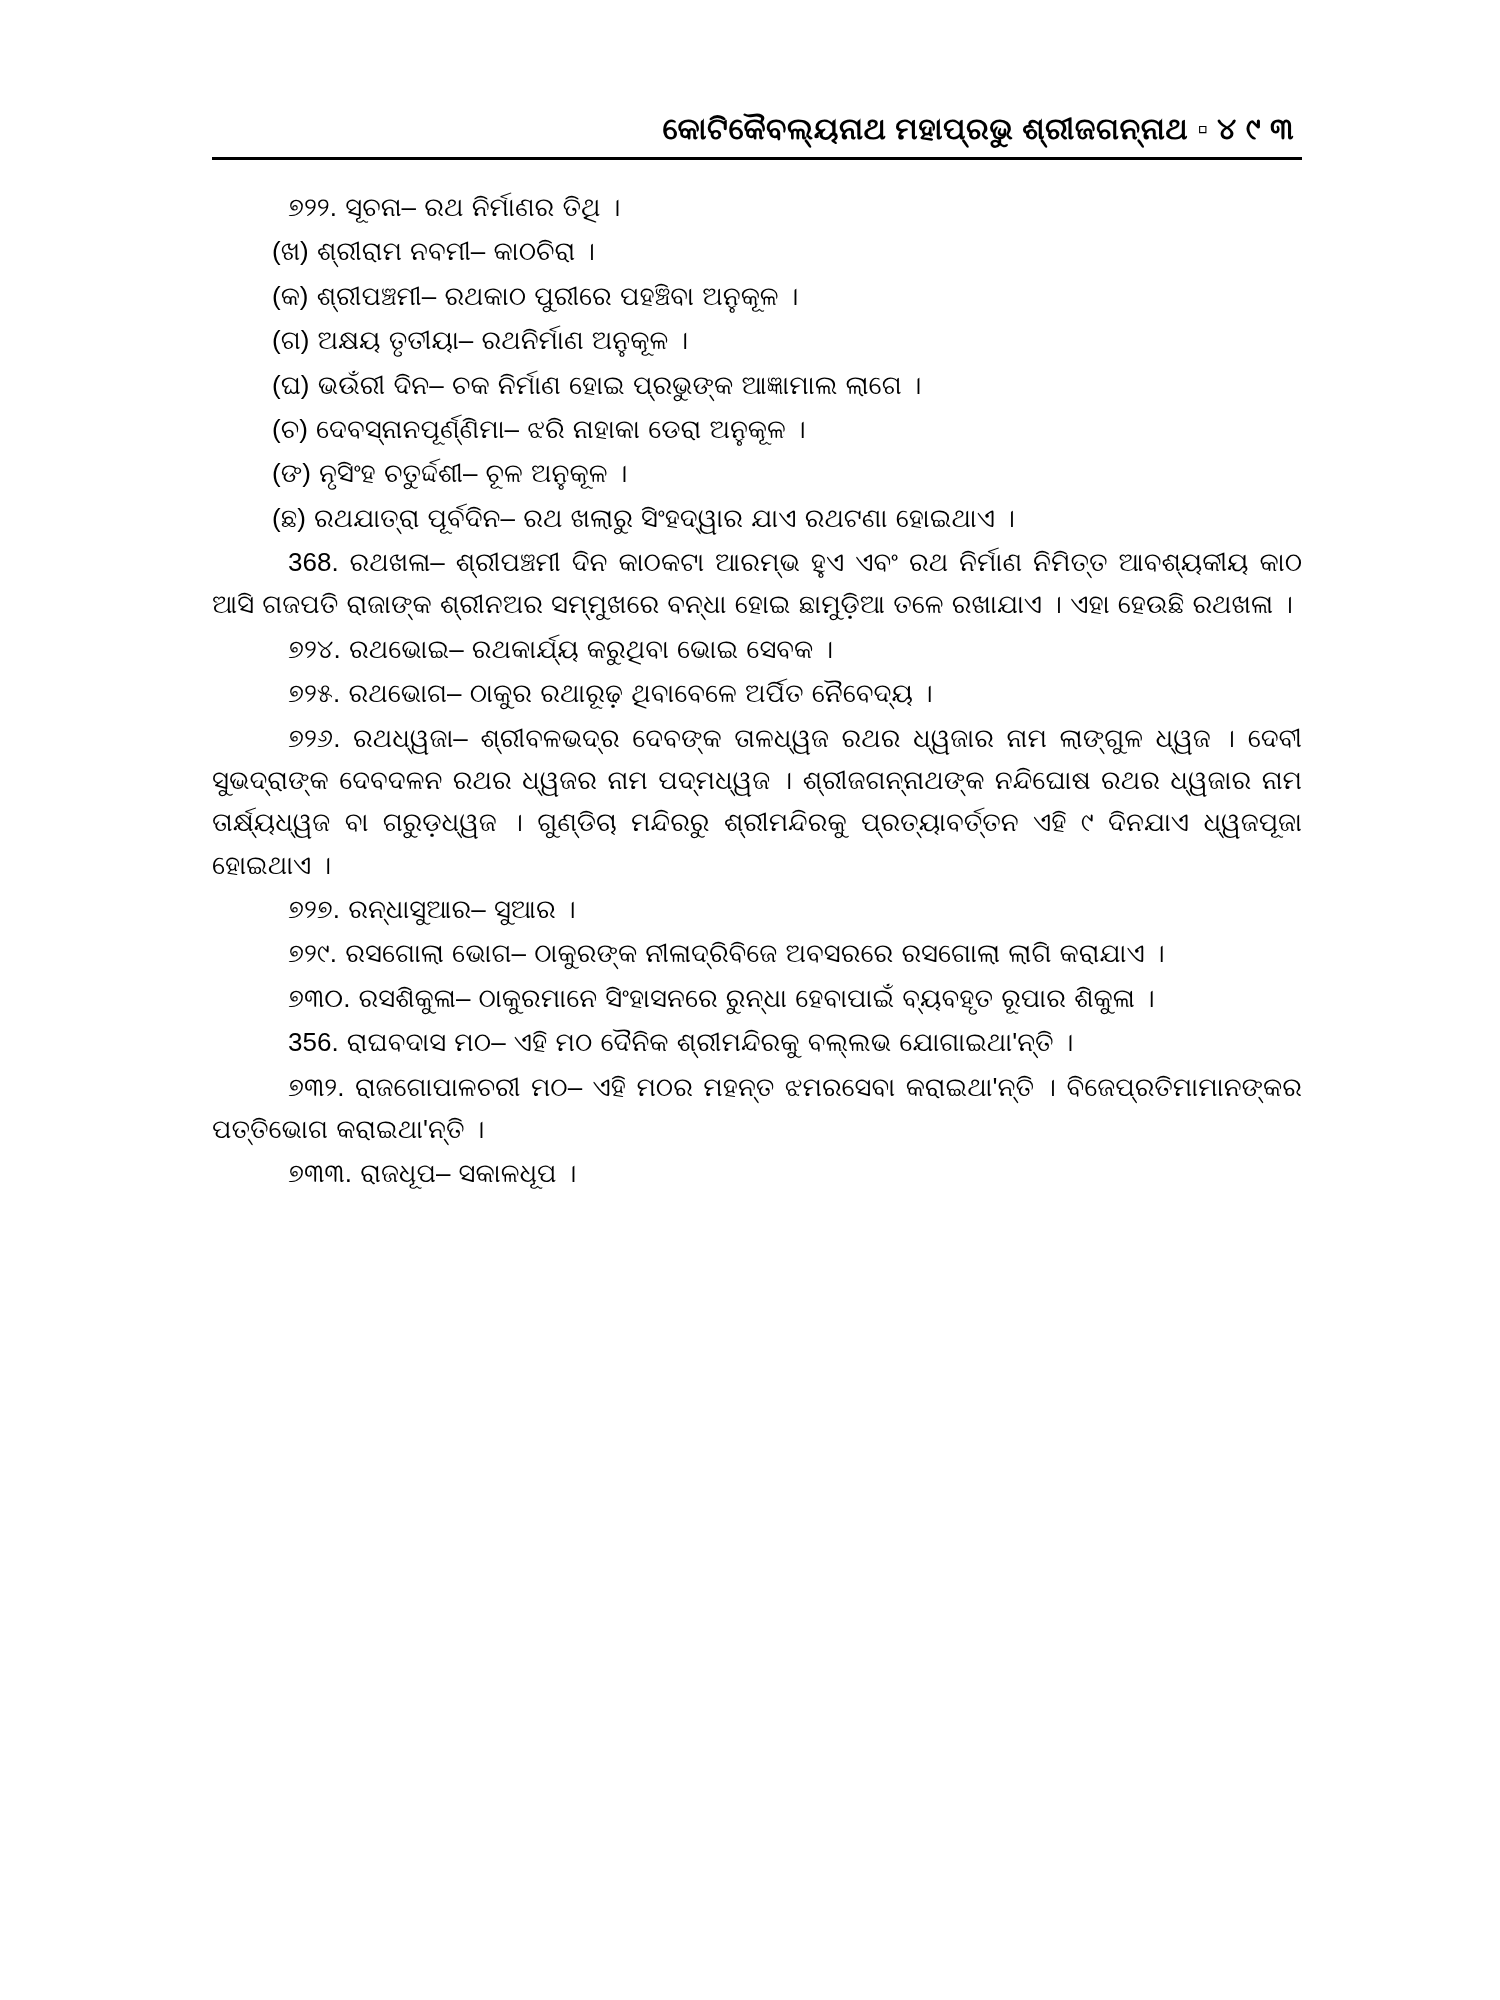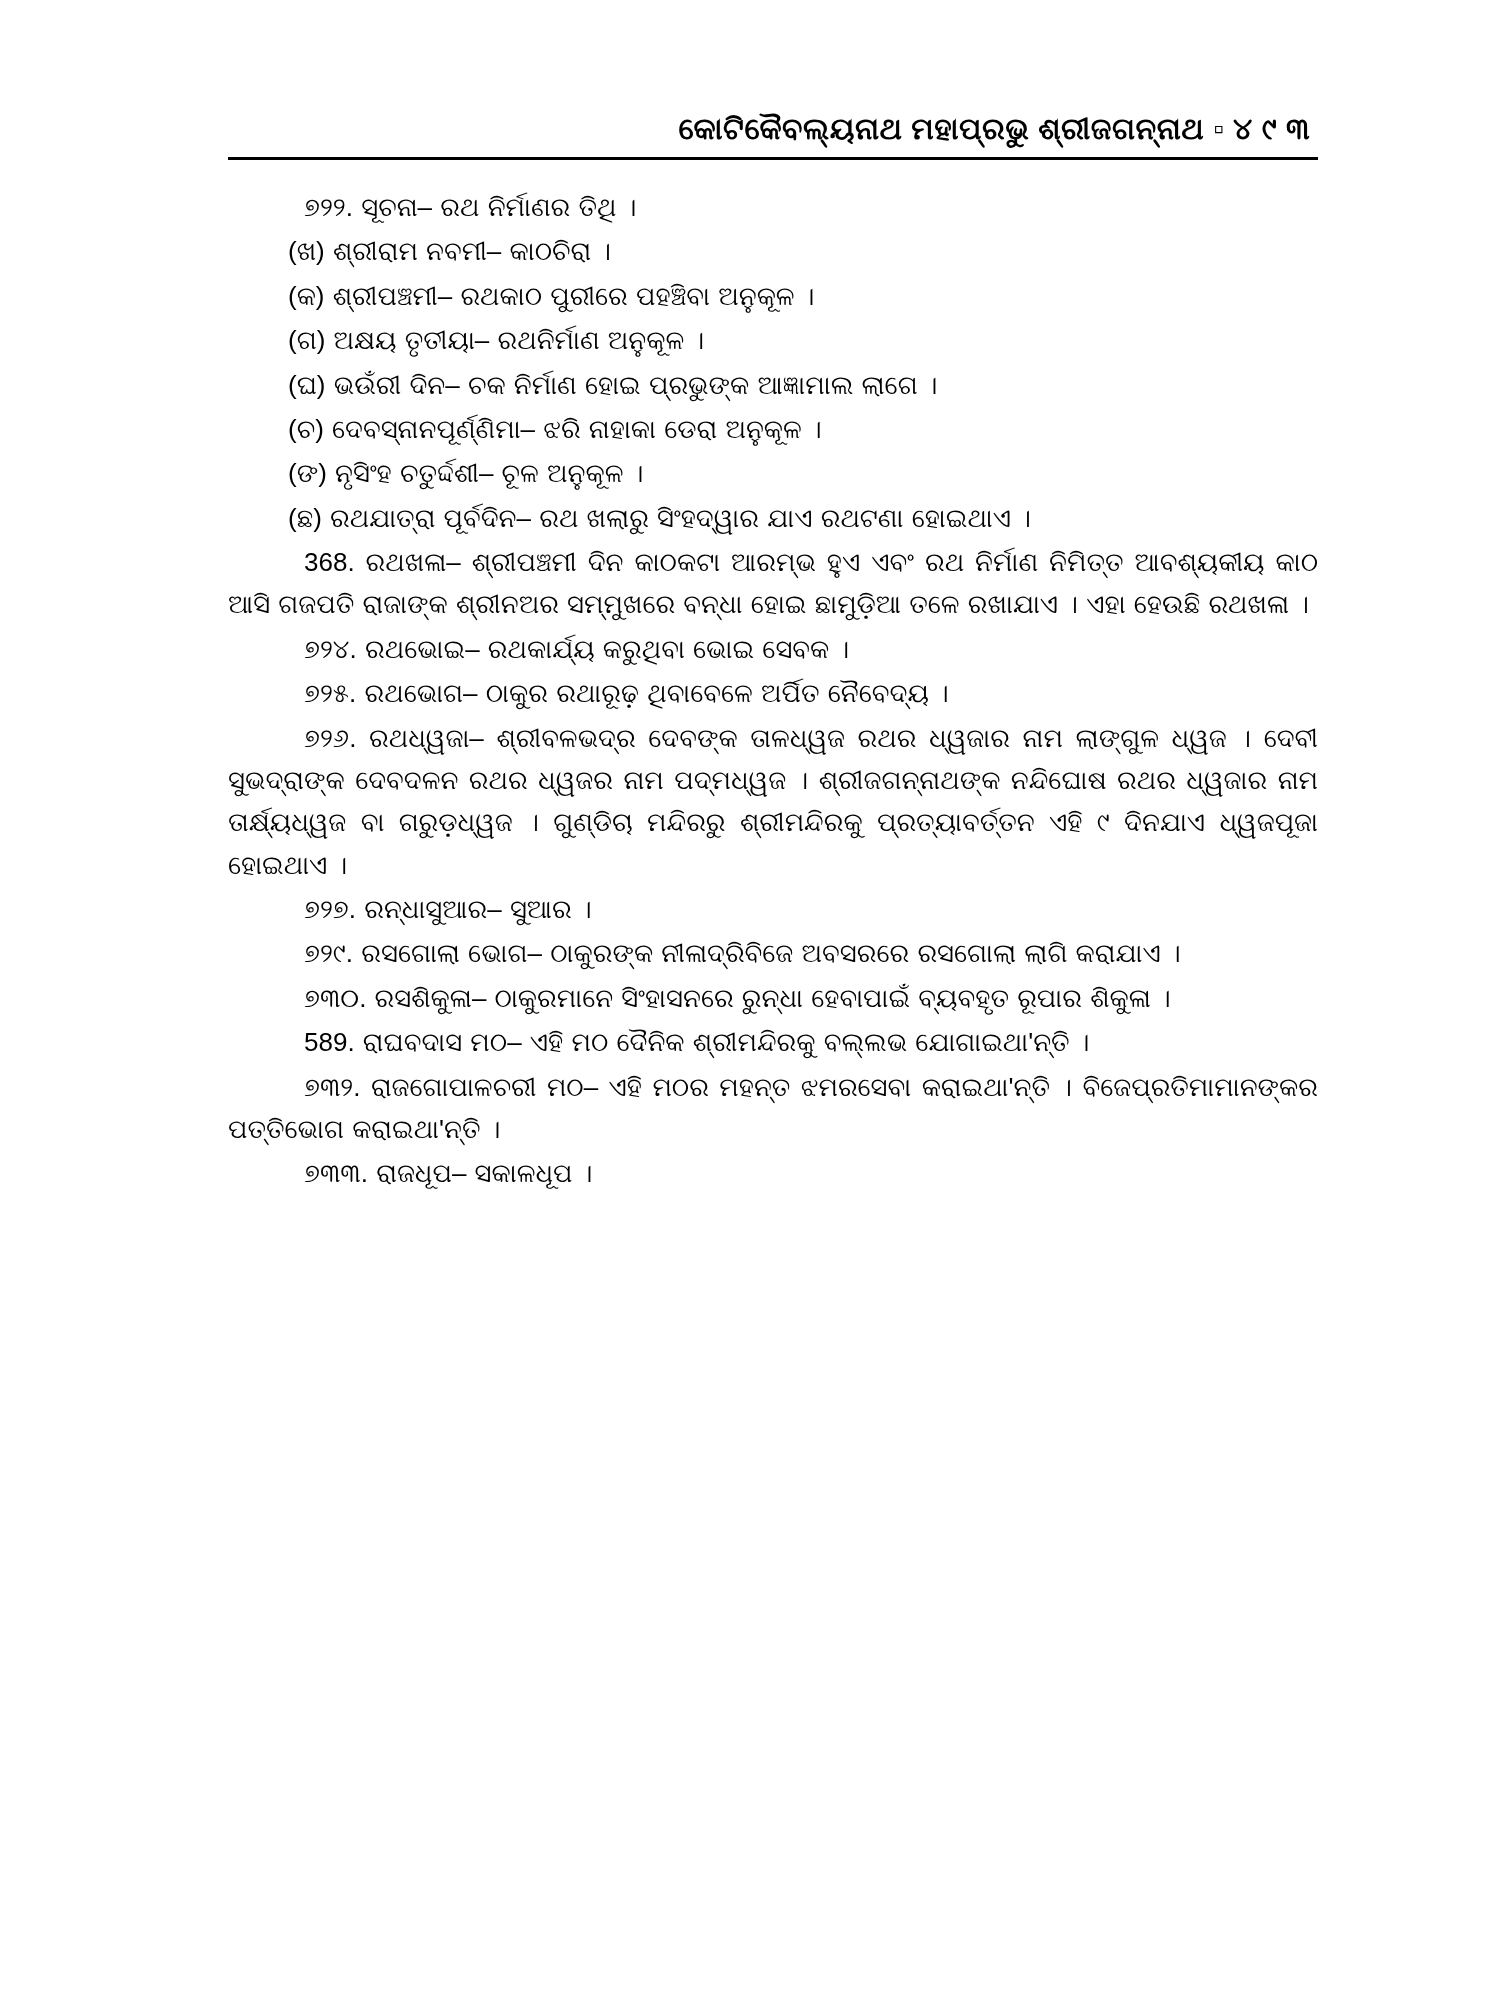--- a/index.html
+++ b/index.html
@@ -21,21 +21,20 @@
     top: 0;
     width: 1500px;
     height: 2000px;
     background: #ffffff;
   }
   .content {
     position: absolute;
     left: 212px;
     top: 112px;
     width: 1090px;
-    margin-left: 16px;
   }
   .header-line {
     text-align: right;
     font-size: 30px;
     font-weight: bold;
     letter-spacing: 0.5px;
     padding-right: 8px;
     white-space: nowrap;
   }
   .rule {
@@ -75,18 +74,18 @@
       <p class="para sub">(ଚ) ଦେବସ୍ନାନପୂର୍ଣ୍ଣିମା– ଝରି ନାହାକା ଡେରା ଅନୁକୂଳ ।</p>
       <p class="para sub">(ଙ) ନୃସିଂହ ଚତୁର୍ଦ୍ଦଶୀ– ଚୂଳ ଅନୁକୂଳ ।</p>
       <p class="para sub">(ଛ) ରଥଯାତ୍ରା ପୂର୍ବଦିନ– ରଥ ଖଲାରୁ ସିଂହଦ୍ୱାର ଯାଏ ରଥଟଣା ହୋଇଥାଏ ।</p>
       <p class="para">368. ରଥଖଳା– ଶ୍ରୀପଞ୍ଚମୀ ଦିନ କାଠକଟା ଆରମ୍ଭ ହୁଏ ଏବଂ ରଥ ନିର୍ମାଣ ନିମିତ୍ତ ଆବଶ୍ୟକୀୟ କାଠ ଆସି ଗଜପତି ରାଜାଙ୍କ ଶ୍ରୀନଅର ସମ୍ମୁଖରେ ବନ୍ଧା ହୋଇ ଛାମୁଡ଼ିଆ ତଳେ ରଖାଯାଏ । ଏହା ହେଉଛି ରଥଖଳା ।</p>
       <p class="para">୭୨୪. ରଥଭୋଇ– ରଥକାର୍ଯ୍ୟ କରୁଥିବା ଭୋଇ ସେବକ ।</p>
       <p class="para">୭୨୫. ରଥଭୋଗ– ଠାକୁର ରଥାରୂଢ଼ ଥିବାବେଳେ ଅର୍ପିତ ନୈବେଦ୍ୟ ।</p>
       <p class="para">୭୨୬. ରଥଧ୍ୱଜା– ଶ୍ରୀବଳଭଦ୍ର ଦେବଙ୍କ ତାଳଧ୍ୱଜ ରଥର ଧ୍ୱଜାର ନାମ ଲାଙ୍ଗୁଳ ଧ୍ୱଜ । ଦେବୀ ସୁଭଦ୍ରାଙ୍କ ଦେବଦଳନ ରଥର ଧ୍ୱଜର ନାମ ପଦ୍ମଧ୍ୱଜ । ଶ୍ରୀଜଗନ୍ନାଥଙ୍କ ନନ୍ଦିଘୋଷ ରଥର ଧ୍ୱଜାର ନାମ ତାର୍କ୍ଷ୍ୟଧ୍ୱଜ ବା ଗରୁଡ଼ଧ୍ୱଜ । ଗୁଣ୍ଡିଚା ମନ୍ଦିରରୁ ଶ୍ରୀମନ୍ଦିରକୁ ପ୍ରତ୍ୟାବର୍ତ୍ତନ ଏହି ୯ ଦିନଯାଏ ଧ୍ୱଜପୂଜା ହୋଇଥାଏ ।</p>
       <p class="para">୭୨୭. ରନ୍ଧାସୁଆର– ସୁଆର ।</p>
       <p class="para">୭୨୯. ରସଗୋଲା ଭୋଗ– ଠାକୁରଙ୍କ ନୀଳାଦ୍ରିବିଜେ ଅବସରରେ ରସଗୋଲା ଲାଗି କରାଯାଏ ।</p>
       <p class="para">୭୩୦. ରସଶିକୁଳା– ଠାକୁରମାନେ ସିଂହାସନରେ ରୁନ୍ଧା ହେବାପାଇଁ ବ୍ୟବହୃତ ରୂପାର ଶିକୁଳା ।</p>
-      <p class="para">589. ରାଘବଦାସ ମଠ– ଏହି ମଠ ଦୈନିକ ଶ୍ରୀମନ୍ଦିରକୁ ବଲ୍ଲଭ ଯୋଗାଇଥା'ନ୍ତି ।</p>
+      <p class="para">356. ରାଘବଦାସ ମଠ– ଏହି ମଠ ଦୈନିକ ଶ୍ରୀମନ୍ଦିରକୁ ବଲ୍ଲଭ ଯୋଗାଇଥା'ନ୍ତି ।</p>
       <p class="para">୭୩୨. ରାଜଗୋପାଳଚରୀ ମଠ– ଏହି ମଠର ମହନ୍ତ ଝମରସେବା କରାଇଥା'ନ୍ତି । ବିଜେପ୍ରତିମାମାନଙ୍କର ପତ୍ତିଭୋଗ କରାଇଥା'ନ୍ତି ।</p>
       <p class="para">୭୩୩. ରାଜଧୂପ– ସକାଳଧୂପ ।</p>
     </div>
   </div>
 </div>
 
 </body></html>

